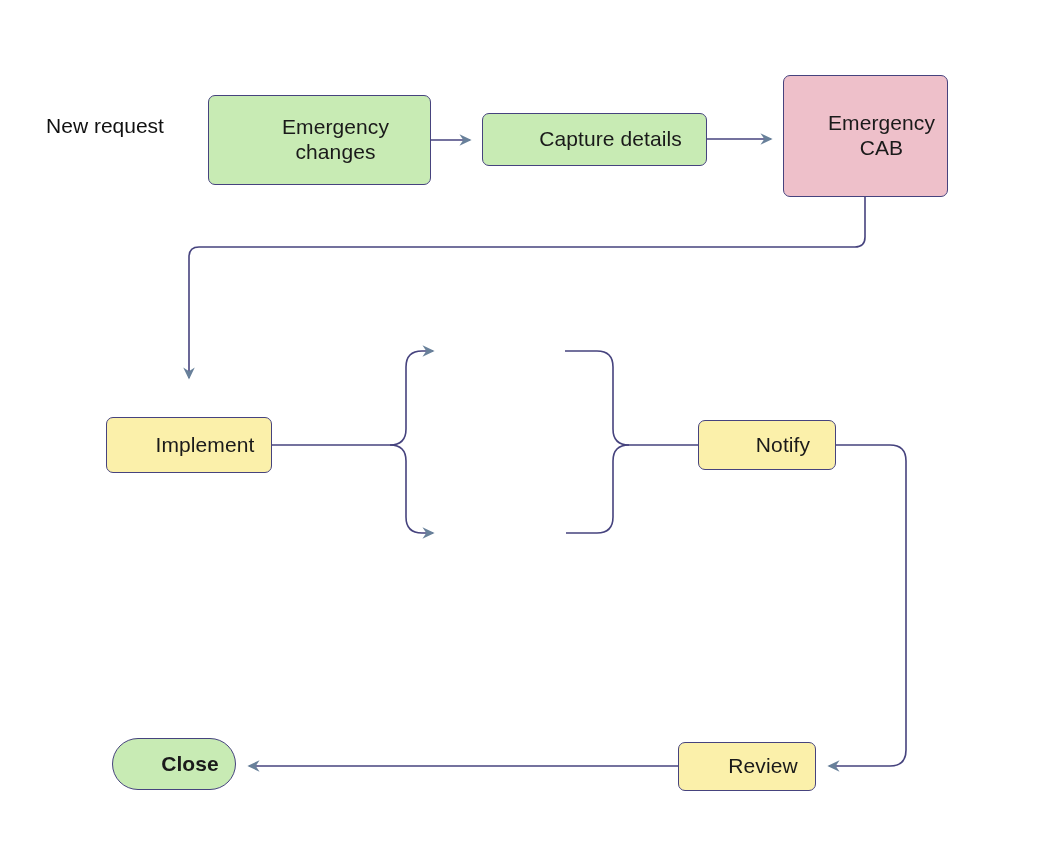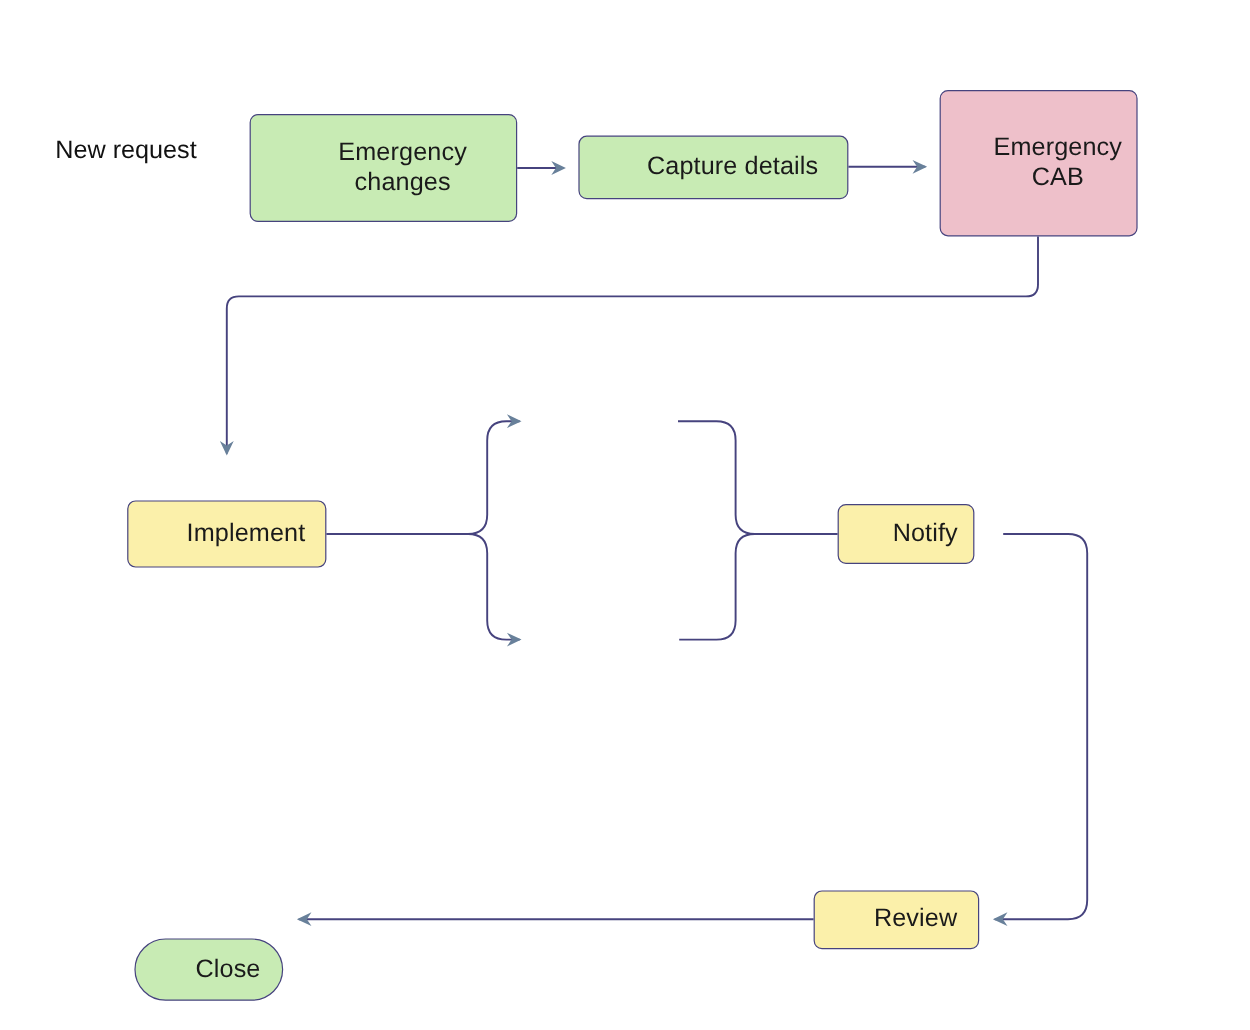--- a/index.html
+++ b/index.html
@@ -37,21 +37,21 @@
     line-height: 1.18;
     letter-spacing: 0.1px;
     z-index: 3;
     padding-left: 32px;
   }
   .node.green { background: #c8ebb4; }
   .node.pink  { background: #eec0ca; }
   .node.yellow{ background: #fbf0aa; }
   .node.rect  { border-radius: 7px; }
   .node.pill  { border-radius: 999px; }
-  .node.bold  { font-weight: normal; margin-top: 44px; }
+  .node.bold  { font-weight: bold; }
   .free-label {
     position: absolute;
     font-size: 21px;
     font-weight: normal;
     color: #111111;
     text-align: center;
     line-height: 1.32;
     z-index: 3;
   }
 </style>
@@ -101,21 +101,21 @@
   <div class="node pink rect" style="left:783px; top:75px; width:165px; height:122px;">
     <span>Emergency CAB</span>
   </div>
 
   <div class="node yellow rect" style="left:106px; top:417px; width:166px; height:56px;">
     <span>Implement</span>
   </div>
 
 
 
-  <div class="node yellow rect" style="left:698px; top:420px; width:114px; height:50px;text-align:right;">
+  <div class="node yellow rect" style="left:698px; top:420px; width:138px; height:50px;text-align:right;">
     <span>Notify</span>
   </div>
 
   <div class="node yellow rect" style="left:678px; top:742px; width:138px; height:49px;align-items:center;">
     <span>Review</span>
   </div>
 
   <div class="node green pill bold" style="left:112px; top:738px; width:124px; height:52px;">
     <span>Close</span>
   </div>

